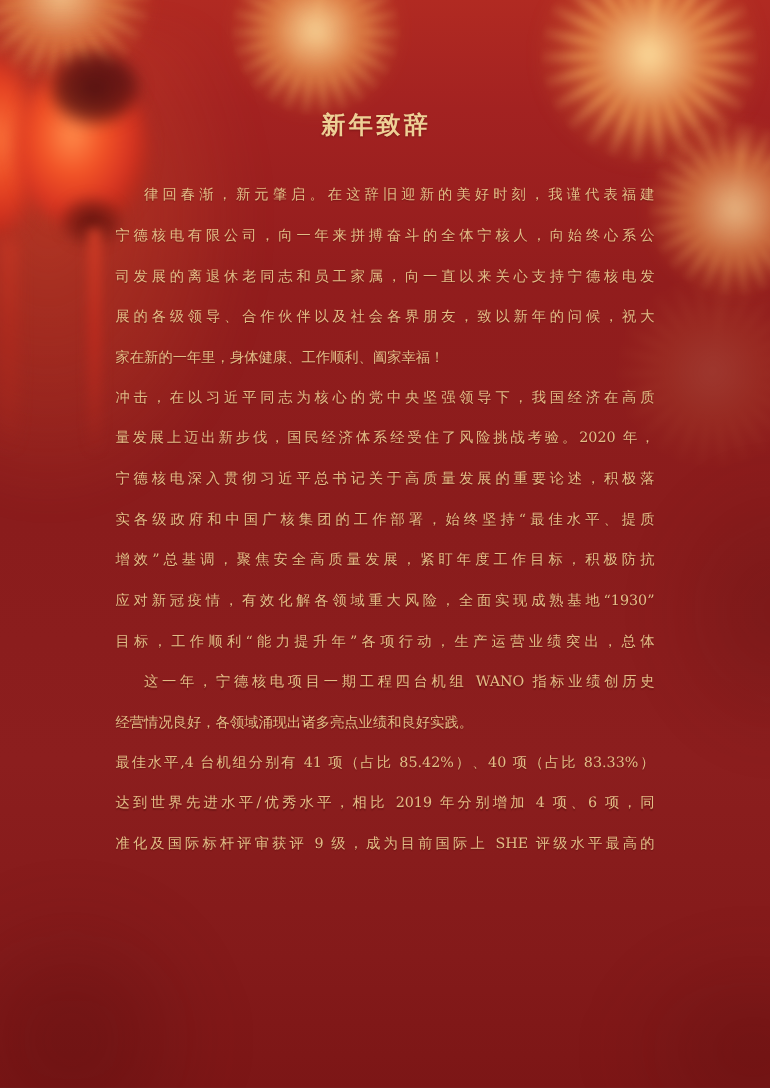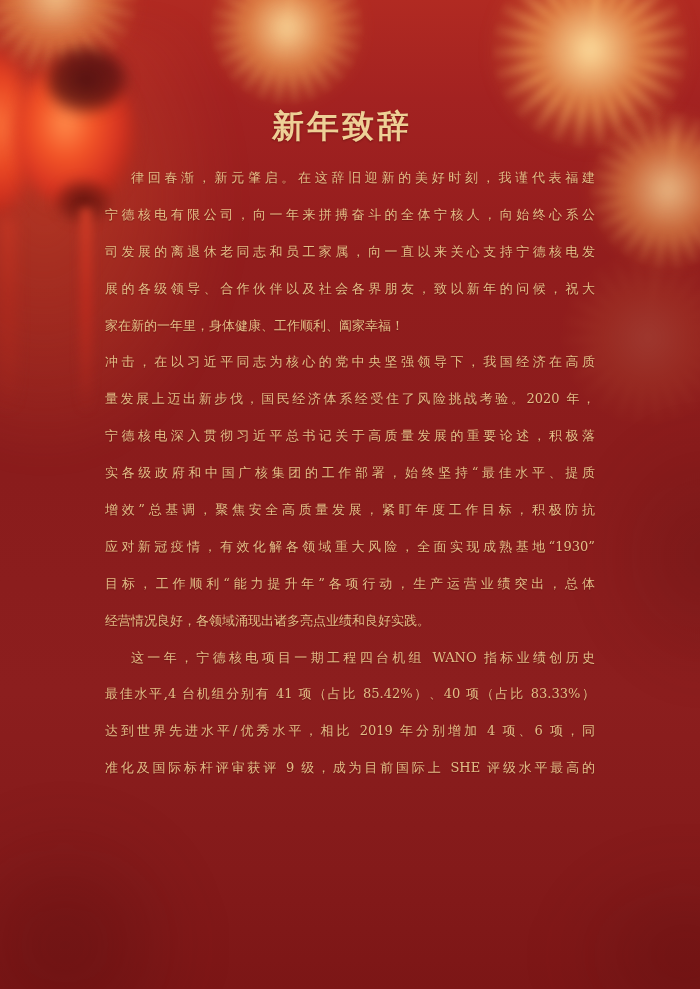--- a/index.html
+++ b/index.html
@@ -70,21 +70,21 @@
   .shade-1{left:590px;top:420px;width:230px;height:270px;border-radius:50%;
     background:radial-gradient(ellipse,rgba(55,8,8,.18),rgba(55,8,8,0) 70%);filter:blur(22px);}
   .shade-2{left:-70px;top:810px;width:270px;height:270px;border-radius:50%;
     background:radial-gradient(ellipse,rgba(62,9,9,.26),rgba(62,9,9,0) 70%);filter:blur(26px);}
   .shade-3{left:550px;top:850px;width:270px;height:210px;border-radius:50%;
     background:radial-gradient(ellipse,rgba(55,8,8,.2),rgba(55,8,8,0) 70%);filter:blur(24px);}
   
   .title{
     position:absolute;left:0;right:16px;top:84px;
     text-align:center;
-    font-size:32px;letter-spacing:3px;font-weight:bold;
+    font-size:22px;letter-spacing:3px;font-weight:bold;
     color:#eed096;
     text-shadow:0 1px 2px rgba(60,5,5,.4);
   }
   .article{
     position:absolute;left:105px;top:160px;width:490px;
     color:#e2bd86;
     font-size:13px;
   }
   .line{
     height:36.9px;line-height:36.9px;
@@ -141,20 +141,20 @@
       <div class="line">司发展的离退休老同志和员工家属，向一直以来关心支持宁德核电发</div>
       <div class="line">展的各级领导、合作伙伴以及社会各界朋友，致以新年的问候，祝大</div>
       <div class="line para-end">家在新的一年里，身体健康、工作顺利、阖家幸福！</div>
       <div class="line">冲击，在以习近平同志为核心的党中央坚强领导下，我国经济在高质</div>
       <div class="line">量发展上迈出新步伐，国民经济体系经受住了风险挑战考验。2020 年，</div>
       <div class="line">宁德核电深入贯彻习近平总书记关于高质量发展的重要论述，积极落</div>
       <div class="line">实各级政府和中国广核集团的工作部署，始终坚持“最佳水平、提质</div>
       <div class="line">增效”总基调，聚焦安全高质量发展，紧盯年度工作目标，积极防抗</div>
       <div class="line">应对新冠疫情，有效化解各领域重大风险，全面实现成熟基地“1930”</div>
       <div class="line">目标，工作顺利“能力提升年”各项行动，生产运营业绩突出，总体</div>
+      <div class="line indent">这一年，宁德核电项目一期工程四台机组 WANO 指标业绩创历史</div>
       <div class="line para-end">经营情况良好，各领域涌现出诸多亮点业绩和良好实践。</div>
-      <div class="line indent">这一年，宁德核电项目一期工程四台机组 WANO 指标业绩创历史</div>
       <div class="line">最佳水平,4 台机组分别有 41 项（占比 85.42%）、40 项（占比 83.33%）</div>
       <div class="line">达到世界先进水平/优秀水平，相比 2019 年分别增加 4 项、6 项，同</div>
       <div class="line">准化及国际标杆评审获评 9 级，成为目前国际上 SHE 评级水平最高的</div>
     </div>
 
 </div>
 
 </body></html>

